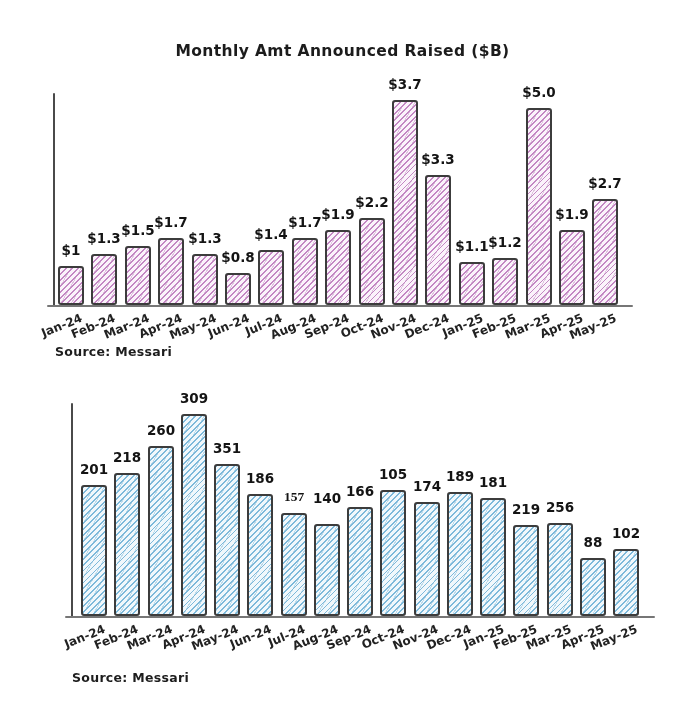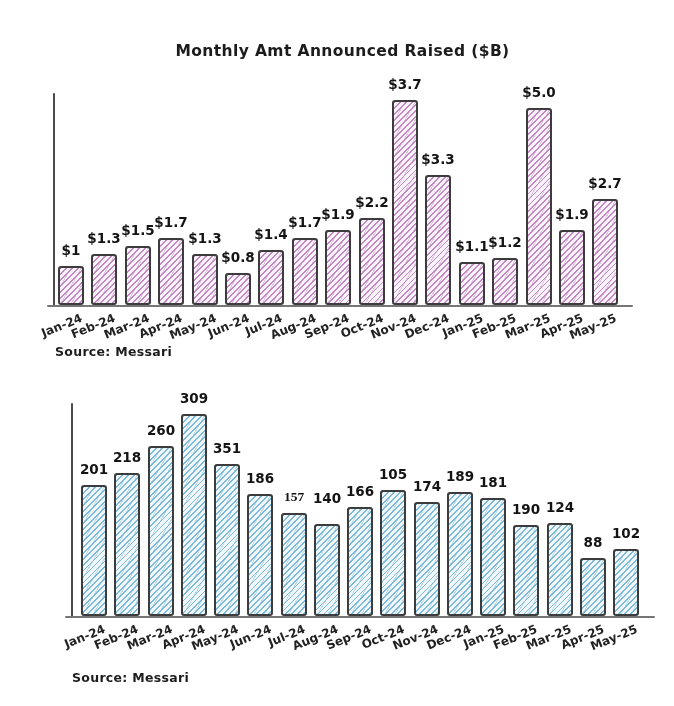--- a/index.html
+++ b/index.html
@@ -144,24 +144,24 @@
         <div class="bar" style="left: 414px; top: 132px; width: 26px; height: 114px; border-color: rgb(60, 60, 60); background: repeating-linear-gradient(135deg, rgb(125, 185, 218) 0px, rgb(125, 185, 218) 1.3px, transparent 1.3px, transparent 4.2px), repeating-linear-gradient(120deg, rgba(79, 158, 199, 0.333) 0px, rgba(79, 158, 199, 0.333) 1px, transparent 1px, transparent 9px), rgb(241, 248, 252);"></div>
         <div class="val-label" style="left: 395px; top: 108px;">174</div>
         <div class="tick-label" style="left: 377px; top: 252px;">Nov-24</div>
         <div class="bar" style="left: 447px; top: 122px; width: 26px; height: 124px; border-color: rgb(60, 60, 60); background: repeating-linear-gradient(135deg, rgb(125, 185, 218) 0px, rgb(125, 185, 218) 1.3px, transparent 1.3px, transparent 4.2px), repeating-linear-gradient(120deg, rgba(79, 158, 199, 0.333) 0px, rgba(79, 158, 199, 0.333) 1px, transparent 1px, transparent 9px), rgb(241, 248, 252);"></div>
         <div class="val-label" style="left: 428px; top: 98px;">189</div>
         <div class="tick-label" style="left: 410px; top: 252px;">Dec-24</div>
         <div class="bar" style="left: 480px; top: 128px; width: 26px; height: 118px; border-color: rgb(60, 60, 60); background: repeating-linear-gradient(135deg, rgb(125, 185, 218) 0px, rgb(125, 185, 218) 1.3px, transparent 1.3px, transparent 4.2px), repeating-linear-gradient(120deg, rgba(79, 158, 199, 0.333) 0px, rgba(79, 158, 199, 0.333) 1px, transparent 1px, transparent 9px), rgb(241, 248, 252);"></div>
         <div class="val-label" style="left: 461px; top: 104px;">181</div>
         <div class="tick-label" style="left: 443px; top: 252px;">Jan-25</div>
         <div class="bar" style="left: 513px; top: 155px; width: 26px; height: 91px; border-color: rgb(60, 60, 60); background: repeating-linear-gradient(135deg, rgb(125, 185, 218) 0px, rgb(125, 185, 218) 1.3px, transparent 1.3px, transparent 4.2px), repeating-linear-gradient(120deg, rgba(79, 158, 199, 0.333) 0px, rgba(79, 158, 199, 0.333) 1px, transparent 1px, transparent 9px), rgb(241, 248, 252);"></div>
-        <div class="val-label" style="left: 494px; top: 131px;">190</div>
+        <div class="val-label" style="left: 494px; top: 131px;">219</div>
         <div class="tick-label" style="left: 476px; top: 252px;">Feb-25</div>
         <div class="bar" style="left: 547px; top: 153px; width: 26px; height: 93px; border-color: rgb(60, 60, 60); background: repeating-linear-gradient(135deg, rgb(125, 185, 218) 0px, rgb(125, 185, 218) 1.3px, transparent 1.3px, transparent 4.2px), repeating-linear-gradient(120deg, rgba(79, 158, 199, 0.333) 0px, rgba(79, 158, 199, 0.333) 1px, transparent 1px, transparent 9px), rgb(241, 248, 252);"></div>
-        <div class="val-label" style="left: 528px; top: 129px;">124</div>
+        <div class="val-label" style="left: 528px; top: 129px;">256</div>
         <div class="tick-label" style="left: 510px; top: 252px;">Mar-25</div>
         <div class="bar" style="left: 580px; top: 188px; width: 26px; height: 58px; border-color: rgb(60, 60, 60); background: repeating-linear-gradient(135deg, rgb(125, 185, 218) 0px, rgb(125, 185, 218) 1.3px, transparent 1.3px, transparent 4.2px), repeating-linear-gradient(120deg, rgba(79, 158, 199, 0.333) 0px, rgba(79, 158, 199, 0.333) 1px, transparent 1px, transparent 9px), rgb(241, 248, 252);"></div>
         <div class="val-label" style="left: 561px; top: 164px;">88</div>
         <div class="tick-label" style="left: 543px; top: 252px;">Apr-25</div>
         <div class="bar" style="left: 613px; top: 179px; width: 26px; height: 67px; border-color: rgb(60, 60, 60); background: repeating-linear-gradient(135deg, rgb(125, 185, 218) 0px, rgb(125, 185, 218) 1.3px, transparent 1.3px, transparent 4.2px), repeating-linear-gradient(120deg, rgba(79, 158, 199, 0.333) 0px, rgba(79, 158, 199, 0.333) 1px, transparent 1px, transparent 9px), rgb(241, 248, 252);"></div>
         <div class="val-label" style="left: 594px; top: 155px;">102</div>
         <div class="tick-label" style="left: 576px; top: 252px;">May-25</div>
       </div>
     <div class="source-note" id="source-1">Source: Messari</div>
   </section>

